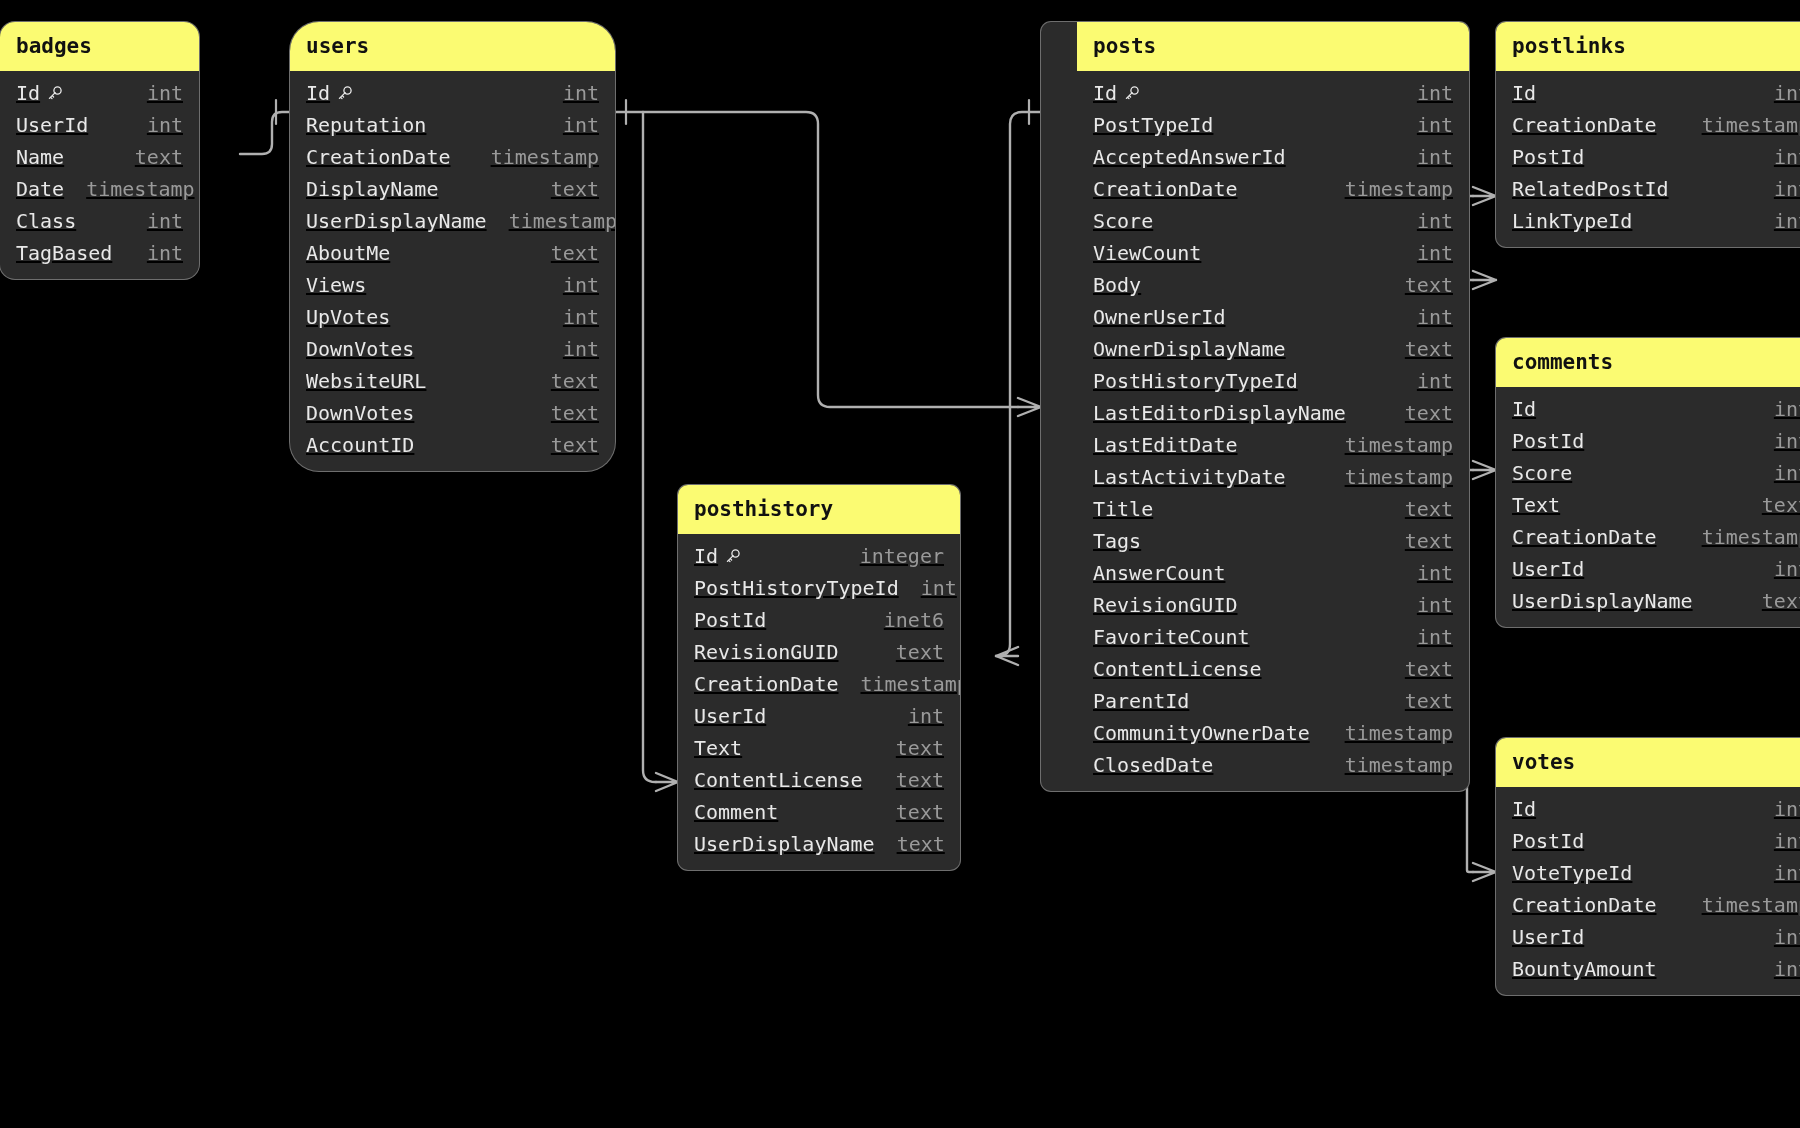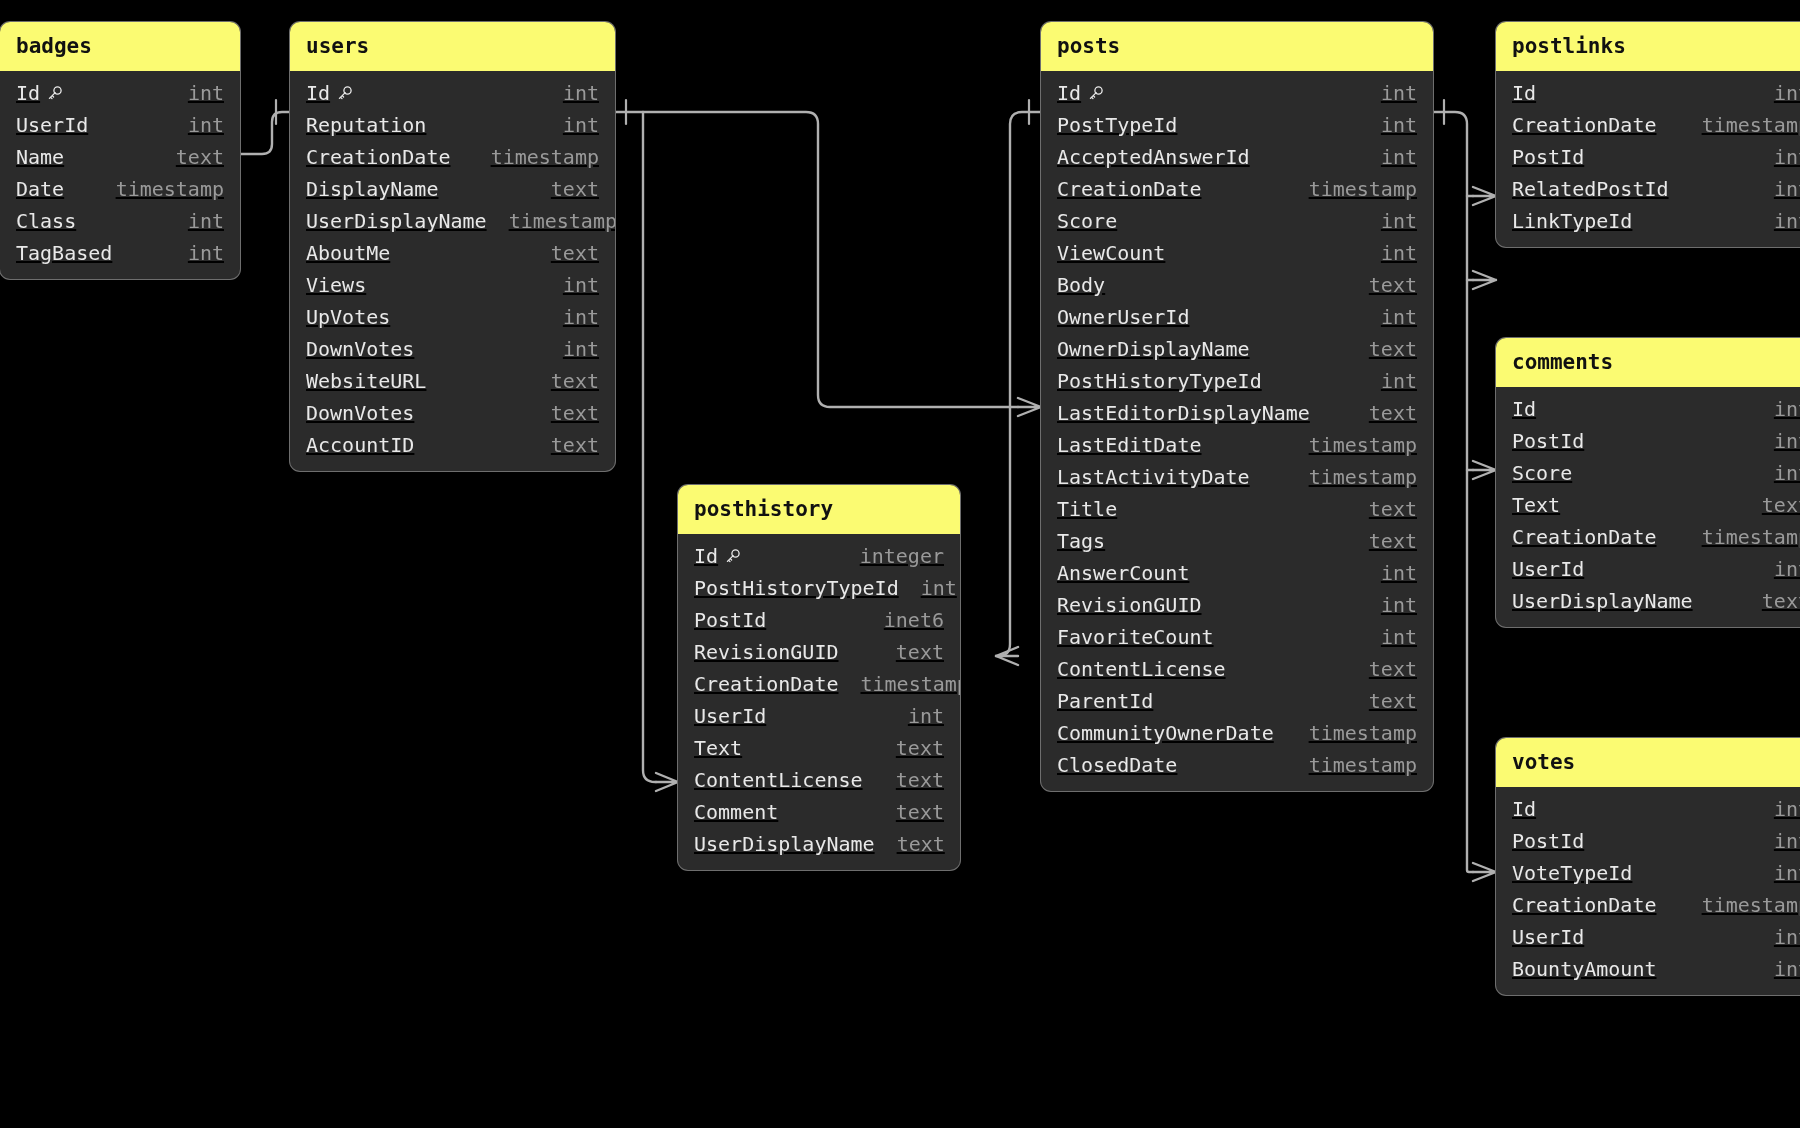--- a/index.html
+++ b/index.html
@@ -33,24 +33,24 @@
     box-sizing:border-box;
     white-space:nowrap;
   }
   .col-name{
     color:#e9e9e9;font-size:20px;display:flex;align-items:center;gap:7px;
   }
   .col-type{color:#9a9a9a;font-size:20px;padding-left:22px;}
   .key-icon{display:inline-block;width:17px;height:17px;line-height:0;}
   .key-icon svg{display:block;}
   
-  #tbl-badges{left:0px;top:22px;width:240px;}
-  #tbl-users{left:290px;top:22px;width:325px;}
+  #tbl-badges{left:0px;top:22px;width:199px;border-radius:15px;}
+  #tbl-users{left:290px;top:22px;width:325px;border-radius:29px;}
   #tbl-posthistory{left:678px;top:485px;width:282px;}
-  #tbl-posts{left:1041px;top:22px;width:392px;}
+  #tbl-posts{left:1041px;top:22px;width:392px;padding-left:36px;}
   #tbl-postlinks{left:1496px;top:22px;width:330px;}
   #tbl-comments{left:1496px;top:338px;width:330px;}
   #tbl-votes{left:1496px;top:738px;width:330px;}
 </style>
 </head>
 <body>
 
 <div id="canvas">
 
   <svg class="links" xmlns="http://www.w3.org/2000/svg" viewBox="0 0 1800 1128">

